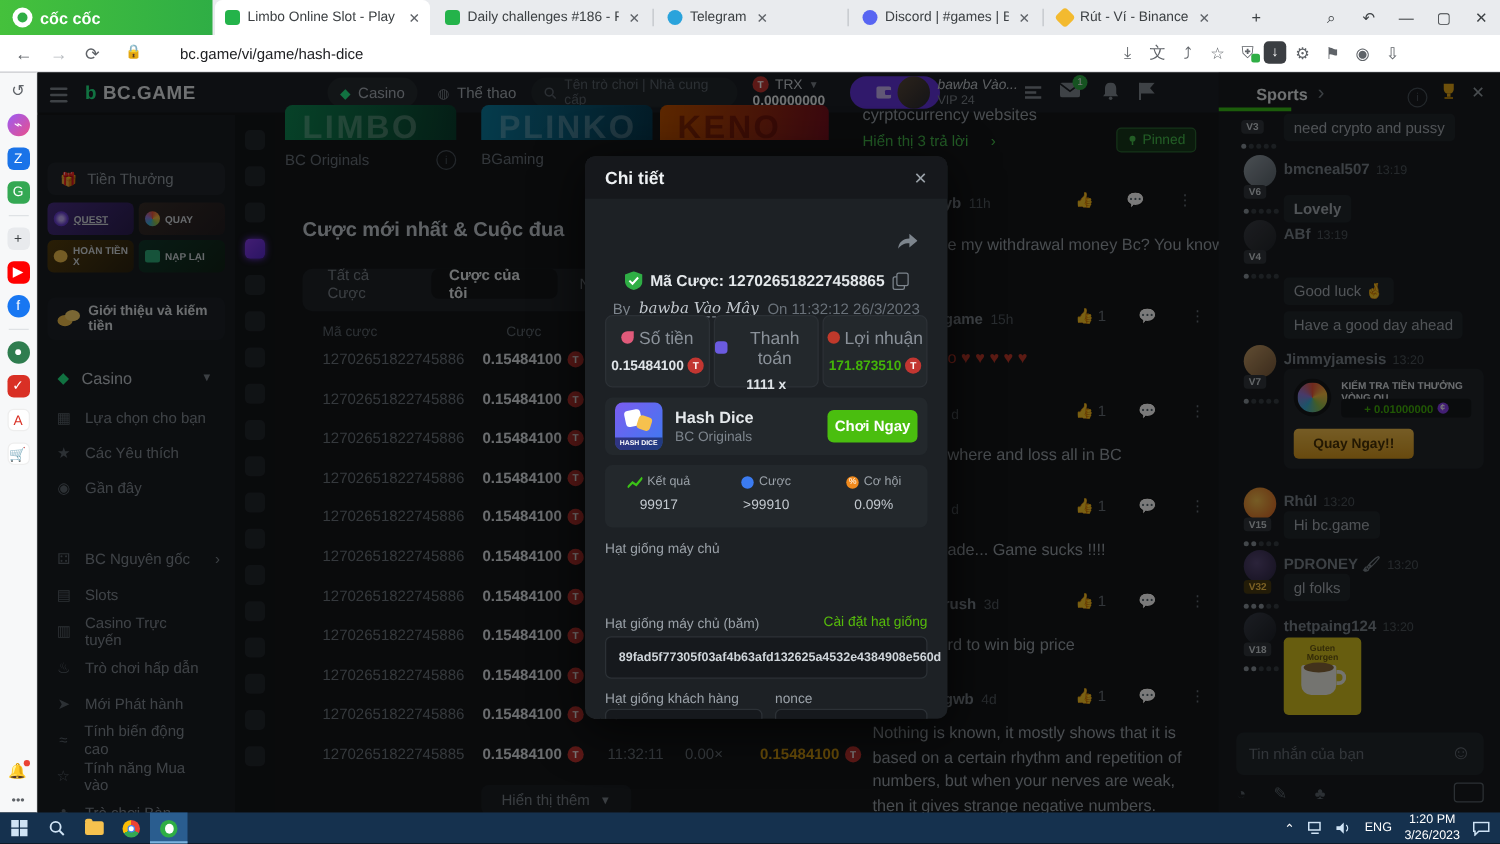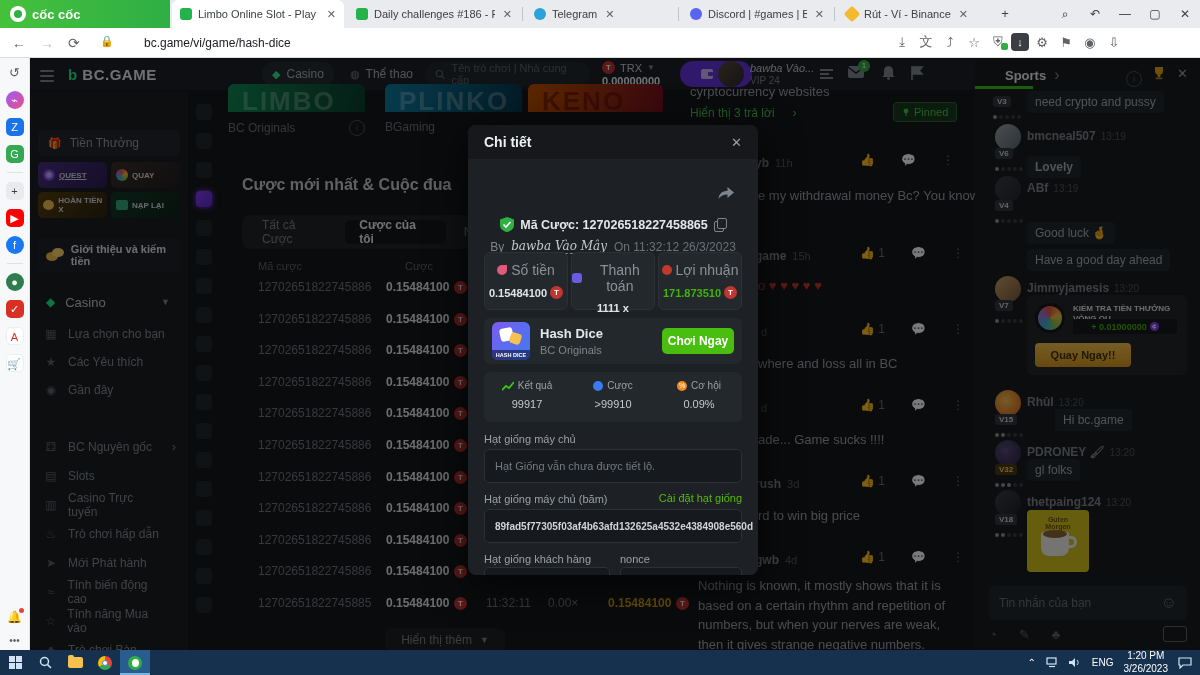--- a/index.html
+++ b/index.html
@@ -49,21 +49,21 @@
   .sb-item .g{width:14px;text-align:center;color:#5d656d;font-size:12px;}
   
   #rail{left:158px;top:34px;width:32px;height:558px;background:#14171a;display:flex;flex-direction:column;align-items:center;gap:13px;padding-top:12px;box-sizing:border-box;}
   #rail i{width:16px;height:16px;border-radius:4px;background:#23282d;flex:0 0 16px;}
   #rail i.on{background:linear-gradient(135deg,#8a3ff0,#5b2bd0);box-shadow:0 0 6px #7a3cf0;}
   
   .banner{top:26px;height:28px;border-radius:6px 6px 0 0;overflow:hidden;color:rgba(255,255,255,.25);font-weight:bold;font-size:26px;letter-spacing:2px;padding:2px 0 0 14px;box-sizing:border-box;}
   .provider{color:#6c747c;font-size:12px;display:flex;align-items:center;gap:8px;}
   .iinfo{width:14px;height:14px;border:1px solid #4a525a;border-radius:50%;color:#4a525a;font-size:9px;line-height:14px;text-align:center;display:inline-block;}
   #secttitle{color:#c7ced4;font-size:16px;font-weight:bold;}
-  #bettabs{background:#212529;border-radius:8px;height:34px;display:flex;align-items:center;padding:0 6px;gap:4px;}
+  #bettabs{background:#212529;border-radius:8px;height:34px;display:flex;padding:0 6px;gap:4px;}
   .bettab{height:24px;border-radius:6px;padding:0 14px;display:flex;align-items:center;font-size:12px;color:#7d858d;}
   .bettab.on{background:#15181b;color:#e8ecef;font-weight:bold;}
   .th{color:#5f676e;font-size:11px;}
   .betrow{position:absolute;height:20px;font-size:12px;}
   .betrow .id{color:#70787f;}
   .betrow .amt{color:#dfe4e8;font-weight:bold;}
   .betrow .tm{color:#70787f;}
   #showmore{background:#1d2125;border-radius:6px;color:#7a828a;font-size:12px;height:24px;display:flex;align-items:center;justify-content:center;gap:8px;}
   
   .cuser{color:#848c94;font-size:12px;font-weight:bold;}
@@ -600,21 +600,21 @@
         <span style="position:absolute;left:46px;top:24px;width:104px;height:15px;background:#16191d;border-radius:3px;color:#43b309;font-size:9px;font-weight:bold;display:flex;align-items:center;justify-content:center;gap:3px;">
             <span>+ 0.01000000</span>
             <i style="width:9px;height:9px;border-radius:50%;background:#8a3ff0;color:#fff;font-style:normal;font-size:7px;line-height:9px;text-align:center;">¢</i>
           </span>
         <span style="position:absolute;left:8px;top:48px;width:96px;height:24px;background:linear-gradient(180deg,#f6c14e,#d89a1f);border-radius:4px;color:#4a3205;font-size:11px;font-weight:bold;display:flex;align-items:center;justify-content:center;">Quay Ngay!!</span>
       </div>
 
       <span class="abs cavatar" style="left:20px;top:332px;background:radial-gradient(circle at 40% 40%,#f6c14e,#d85a1f);"></span>
       <div class="abs" style="left:52px;top:334px;"><span class="chname">Rhûl</span><span class="chtime">13:20</span></div>
       <span class="abs vbadge" style="left:20px;top:356px;">V15</span>
-      <span class="abs bubble" style="left:52px;top:351px;margin-left:28px;">Hi bc.game</span>
+      <span class="abs bubble" style="left:52px;top:351px;">Hi bc.game</span>
       <span class="abs dots" style="left:20px;top:372px;">
           <i class="f"></i>
           <i class="f"></i>
           <i></i>
           <i></i>
           <i></i>
         </span>
 
       <span class="abs cavatar" style="left:20px;top:382px;background:radial-gradient(circle at 40% 40%,#5a4a7a,#2a2340);"></span>
       <div class="abs" style="left:52px;top:384px;"><span class="chname">PDRONEY 🖌</span><span class="chtime">13:20</span></div>
@@ -750,23 +750,20 @@
       <div>
         <div class="lb">
             <span class="minidot" style="background:#f08a1d;border-radius:50%;color:#fff;font-size:7px;line-height:10px;text-align:center;">%</span>
             <span>Cơ hội</span>
           </div>
         <div class="vl">0.09%</div>
       </div>
     </div>
 
     <span class="abs mlabel" style="left:16px;top:308px;">Hạt giống máy chủ</span>
-    <div class="abs mibox" style="left:16px;top:324px;width:258px;height:34px;">
-        <span>Hạt Giống vẫn chưa được tiết lộ.</span>
-      </div>
 
     <span class="abs mlabel" style="left:16px;top:368px;">Hạt giống máy chủ (băm)</span>
     <span class="abs" style="right:16px;top:367px;color:#56bb0b;font-size:11px;">Cài đặt hạt giống</span>
     <div class="abs mibox" style="left:16px;top:384px;width:258px;height:34px;color:#cfd5da;font-weight:bold;font-size:10px;">
         <span>89fad5f77305f03af4b63afd132625a4532e4384908e560d</span>
       </div>
 
     <span class="abs mlabel" style="left:16px;top:428px;">Hạt giống khách hàng</span>
     <span class="abs mlabel" style="left:152px;top:428px;">nonce</span>
     <div class="abs mibox" style="left:16px;top:442px;width:126px;height:30px;"></div>

